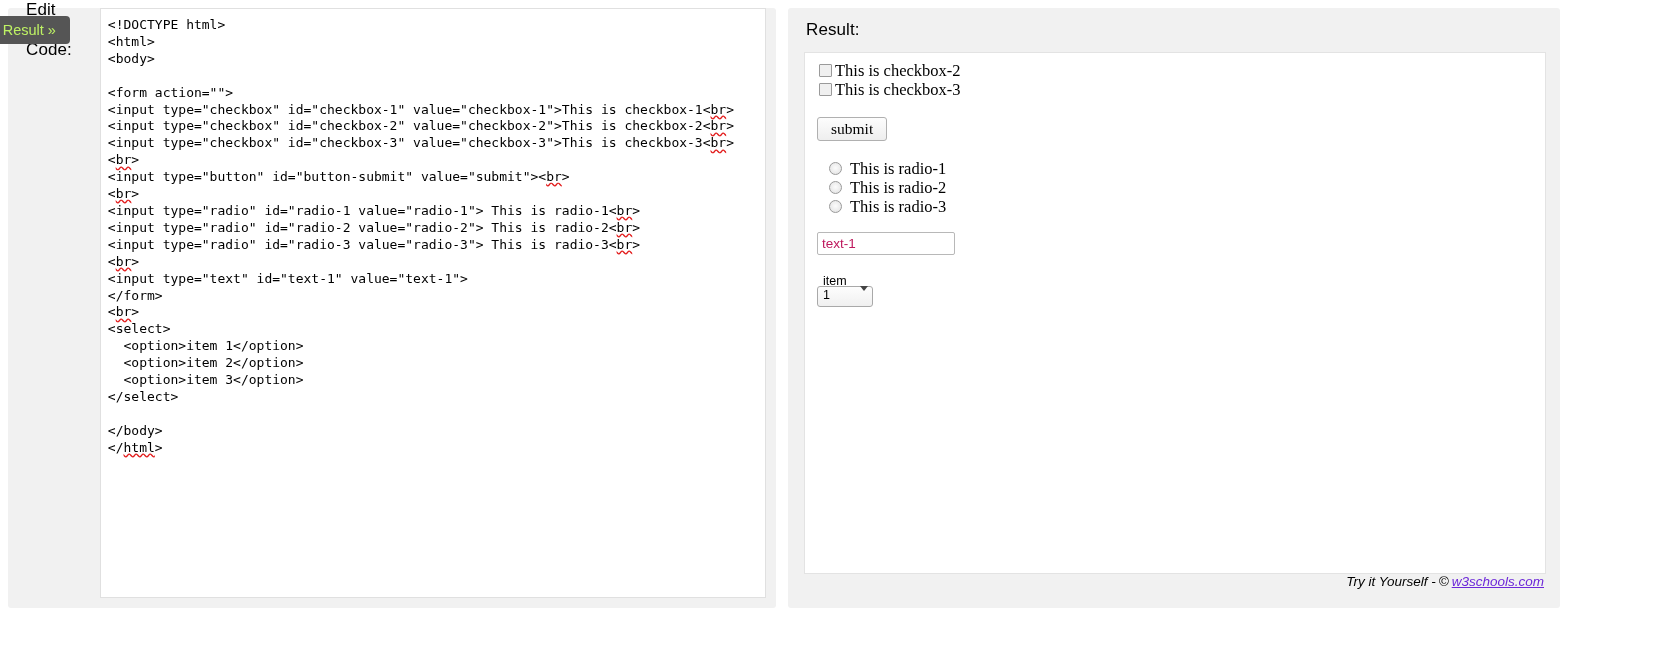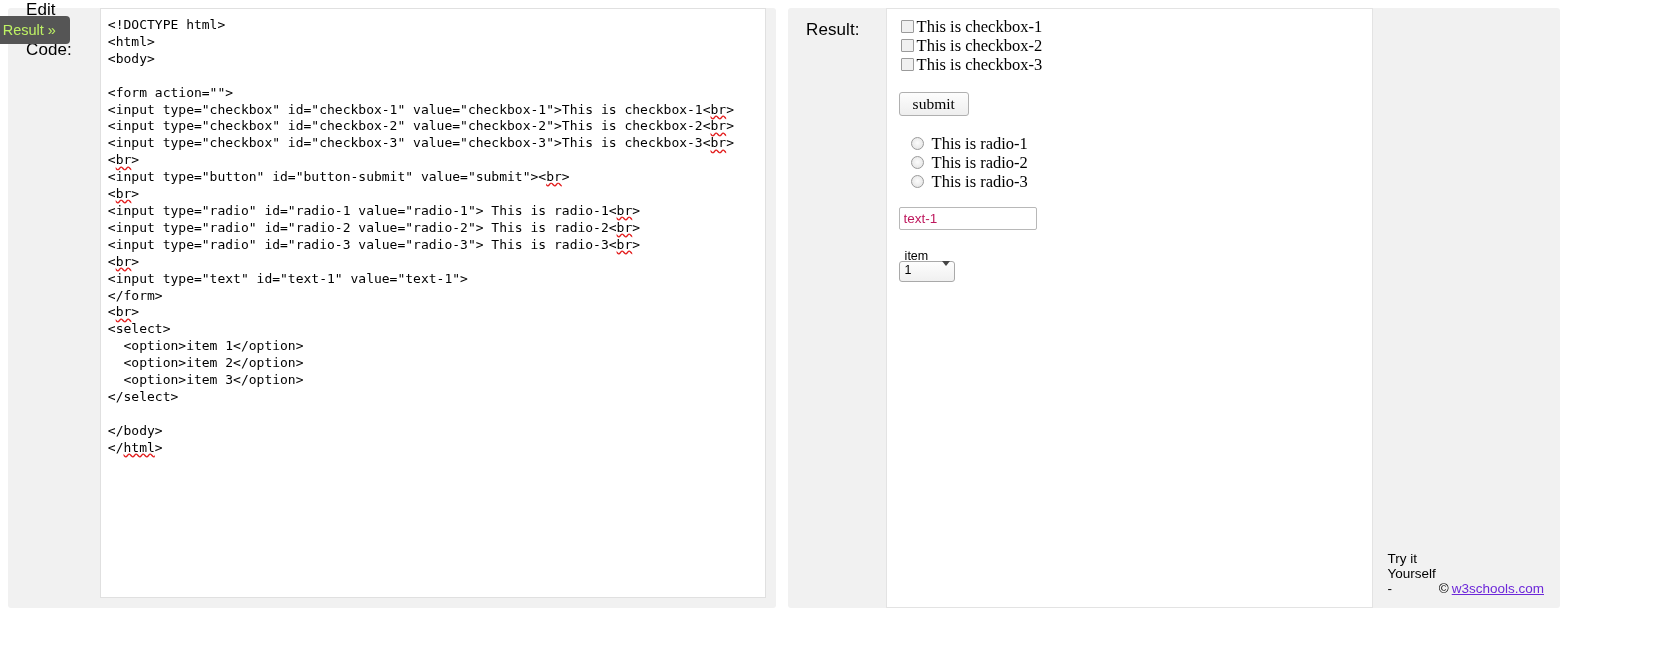--- a/index.html
+++ b/index.html
@@ -27,20 +27,21 @@
     display: flex;
     flex-direction: row;
   }
   .pane-right {
     position: absolute;
     left: 788px; top: 8px;
     width: 772px; height: 600px;
     background: #f1f1f1;
     border-radius: 3px;
     display: flex;
+    flex-direction: column;
   }
 
   .pane-header {
     position: relative;
     height: 44px;
     flex: 0 0 44px;
     display: flex;
     align-items: center;
     padding: 0 10px 0 18px;
   }
@@ -103,26 +104,27 @@
     flex: 1 1 auto;
     overflow: hidden;
     padding: 8px 8px 8px 8px;
     font-family: "Liberation Serif", serif;
     font-size: 16px;
     color: #000000;
   }
   .result-footer {
     flex: 0 0 34px;
     display: flex;
-    align-items: flex-end;
+    align-items: flex-start;
     justify-content: flex-end;
-    padding: 0 16px 12px 0;
+    padding: 0 16px 0 0;
     font-family: "Liberation Sans", sans-serif;
     font-size: 13.5px;
     color: #000000;
+    font-style: italic;
   }
   .result-footer a {
     color: #6d28d9;
     text-decoration: underline;
     margin-left: 3px;
   }
   .footer-copy { margin-left: 3px; }
 
   
   .chk-row, .radio-row {
@@ -255,24 +257,20 @@
 
   <div class="pane-right">
     <div class="pane-header">
       <span class="pane-title">Result:</span>
     </div>
 
     <div class="result-area">
 
       <div class="chk-row">
         <input type="checkbox" class="cb" style="">
-        <span>This is checkbox-1</span>
-      </div>
-      <div class="chk-row">
-        <input type="checkbox" class="cb" style="">
         <span>This is checkbox-2</span>
       </div>
       <div class="chk-row">
         <input type="checkbox" class="cb" style="">
         <span>This is checkbox-3</span>
       </div>
 
       <div class="spacer-18"></div>
 
       <button class="submit-btn">submit</button>

